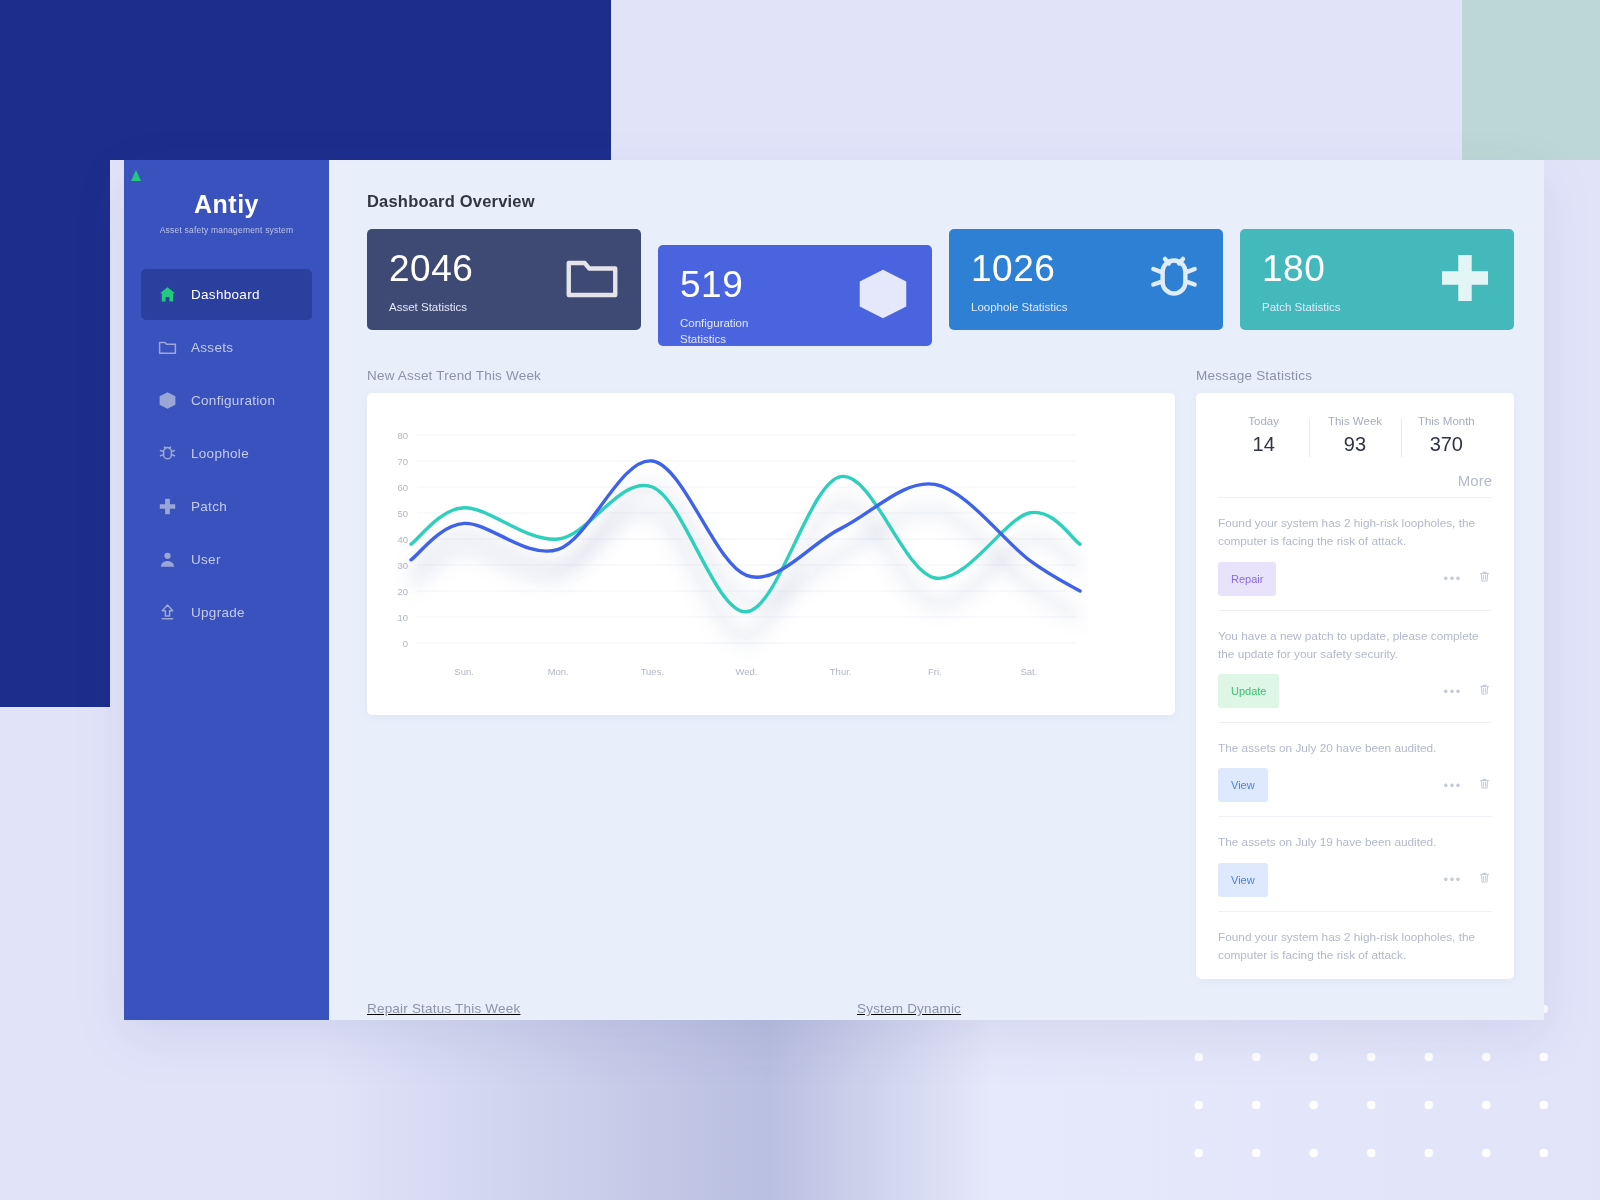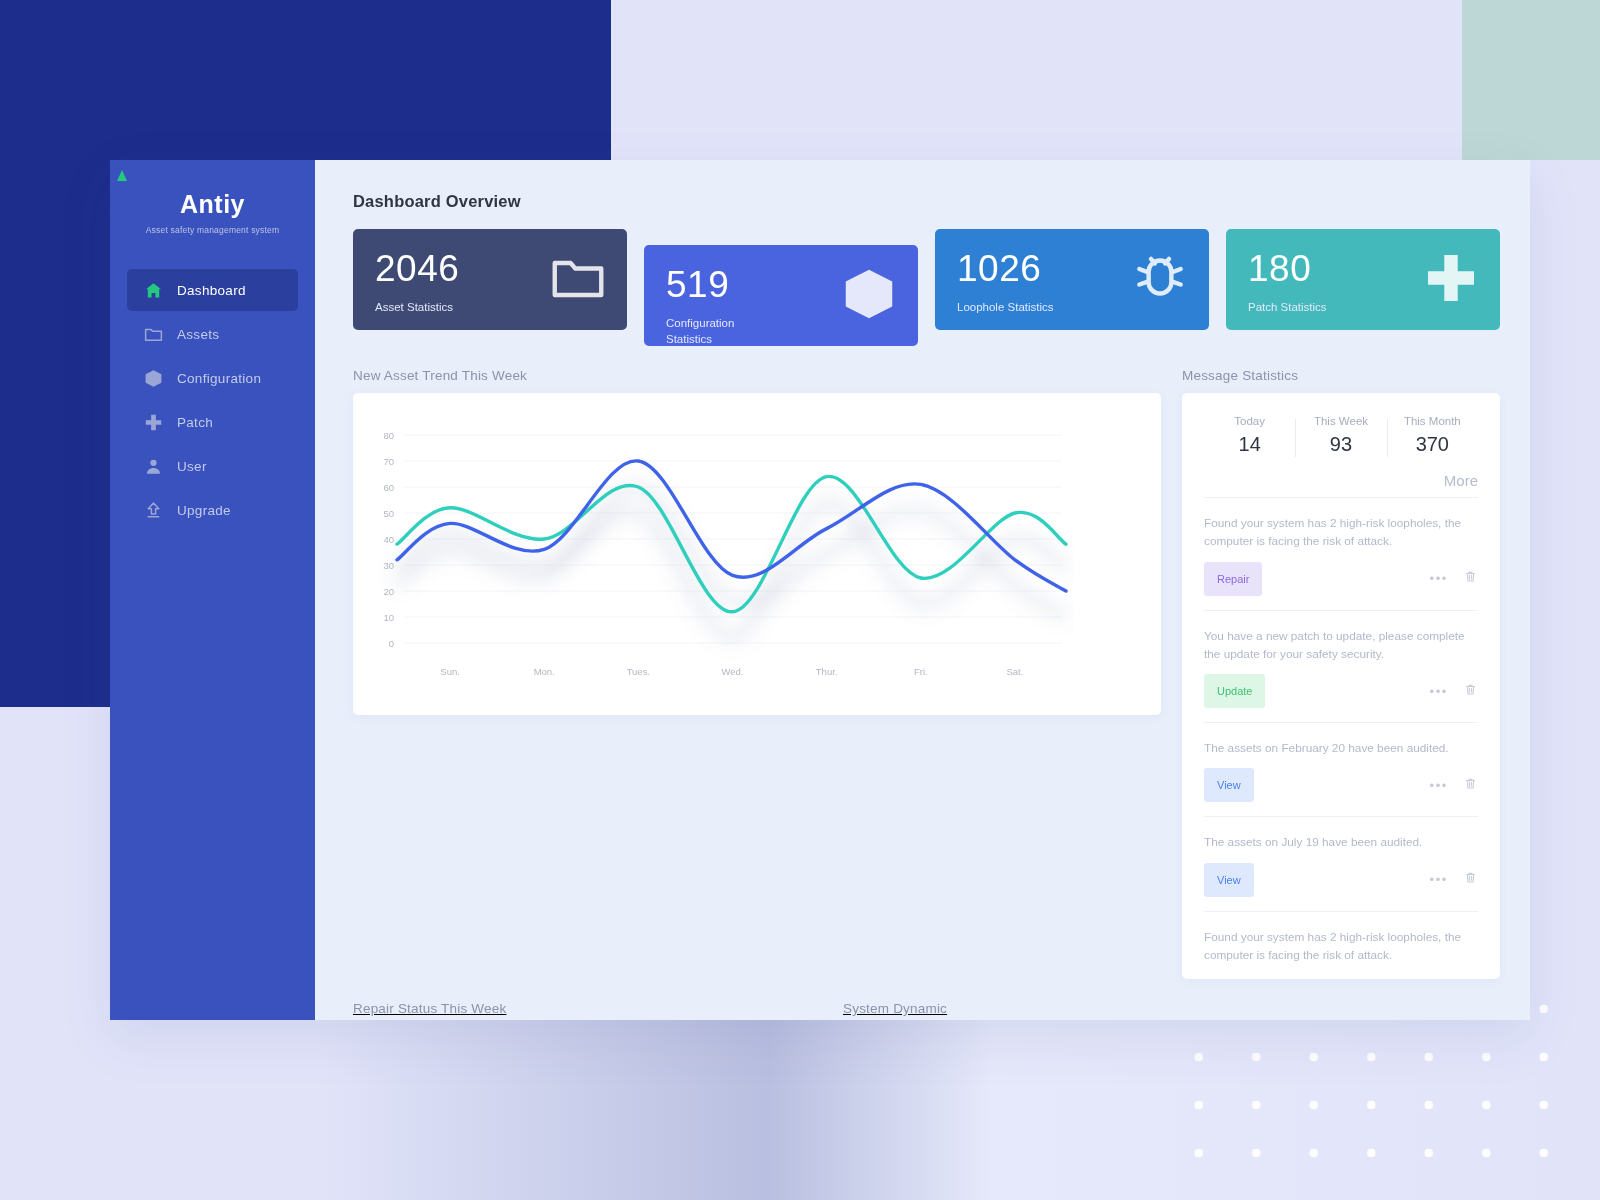--- a/index.html
+++ b/index.html
@@ -13,31 +13,31 @@
   #bg-lavender{position:absolute;left:0;top:0;width:1600px;height:1200px;background:#e1e4f9;}
   #bg-mint{position:absolute;left:1462px;top:0;width:138px;height:160px;background:#bdd7d6;}
   #bg-navy{position:absolute;left:0;top:0;width:611px;height:160px;background:#1d2d8c;}
   #bg-navy2{position:absolute;left:0;top:160px;width:110px;height:547px;background:#1d2d8c;}
   #bg-bottomglow{position:absolute;left:0;top:1010px;width:1600px;height:190px;
     background:linear-gradient(90deg,#e1e4f9 0%,#e1e4f9 20%,#b9bfe0 48%,#e6e9fb 62%,#e1e4f9 100%);}
   #bg-dots{position:absolute;left:1170px;top:985px;width:400px;height:200px;
     background-image:radial-gradient(circle, #ffffff 4.2px, rgba(255,255,255,0) 4.6px);
     background-size:57.5px 48px;background-position:0 0;opacity:.95;}
   
-  #app{position:absolute;left:110px;top:160px;width:1420px;height:860px;display:flex;
+  #app{position:absolute;left:124px;top:160px;width:1420px;height:860px;display:flex;
        box-shadow:0 18px 50px rgba(60,70,140,.10);}
   
   #sidebar{width:205px;background:#3a52bd;flex:0 0 205px;position:relative;}
   .logo-wrap{padding-top:30px;text-align:center;}
   .logo-text{font-size:25px;font-weight:bold;color:#fff;letter-spacing:.5px;position:relative;display:inline-block;}
   .logo-tri{position:absolute;left:7px;top:10px;width:0;height:0;
     border-left:5px solid transparent;border-right:5px solid transparent;border-bottom:11px solid #23c97f;}
   .logo-sub{margin-top:6px;font-size:8.5px;color:#b9c3e8;letter-spacing:.2px;}
   #nav{margin-top:34px;padding:0 17px;}
-  .nav-item{display:flex;align-items:center;height:42px;border-radius:5px;margin-bottom:2px;
+  .nav-item{display:flex;align-items:center;height:51px;border-radius:5px;margin-bottom:2px;
     padding-left:15px;box-sizing:border-box;cursor:pointer;}
   .nav-item.active{background:#2b3f9e;}
   .nav-ic{width:22px;height:22px;margin-right:13px;flex:0 0 22px;display:flex;align-items:center;justify-content:center;}
   .nav-ic svg{display:block;}
   .nav-label{font-size:13.5px;color:#c3cbea;letter-spacing:.3px;}
   .nav-item.active .nav-label{color:#ffffff;}
   
   #main{flex:1;background:#e9eefb;padding:32px 30px 0 38px;box-sizing:border-box;overflow:hidden;}
   #page-title{font-size:16.5px;font-weight:bold;color:#303540;margin:0 0 18px 0;letter-spacing:.2px;}
   
@@ -120,20 +120,28 @@
           </span>
           <span class="nav-label">Assets</span>
         </div>
         <div class="nav-item">
           <span class="nav-ic">
             <svg width="21" height="21" viewBox="0 0 24 24">
               <path d="M12 2.6 21 7.2v9.6L12 21.4 3 16.8V7.2z" fill="#9aa7d6"></path>
             </svg>
           </span>
           <span class="nav-label">Configuration</span>
+        </div>
+        <div class="nav-item">
+          <span class="nav-ic">
+            <svg width="21" height="21" viewBox="0 0 24 24">
+              <path d="M12 5.2a4.4 4.4 0 0 1 4.4 4.4v4a4.4 4.4 0 0 1-8.8 0v-4A4.4 4.4 0 0 1 12 5.2zM4 8.5l3 1.2M20 8.5l-3 1.2M4 14.5l3-1M20 14.5l-3-1M8.5 4.6 10 6.4M15.5 4.6 14 6.4" fill="none" stroke="#9aa7d6" stroke-width="1.7" stroke-linecap="round" stroke-linejoin="round"></path>
+            </svg>
+          </span>
+          <span class="nav-label">Loophole</span>
         </div>
         <div class="nav-item">
           <span class="nav-ic">
             <svg width="21" height="21" viewBox="0 0 24 24">
               <path d="M9.3 3.2h5.4v6.1h6.1v5.4h-6.1v6.1H9.3v-6.1H3.2V9.3h6.1z" fill="#9aa7d6"></path>
             </svg>
           </span>
           <span class="nav-label">Patch</span>
         </div>
         <div class="nav-item">
@@ -270,21 +278,21 @@
                   <span class="tag tag-update">Update</span>
                   <span class="msg-acts">
                     <span class="dots3">•••</span>
                     <span class="trash"><svg width="15" height="15" viewBox="0 0 24 24">
                         <path d="M5.6 7.2h12.8M9.6 7.2V5.4h4.8v1.8M7 7.2l.9 12h8.2l.9-12M10.3 10v6.2M13.7 10v6.2" fill="none" stroke="#c6ccda" stroke-width="1.7" stroke-linecap="round" stroke-linejoin="round"></path>
                       </svg></span>
                   </span>
                 </div>
               </div>
               <div class="msg">
-                <div class="msg-txt">The assets on February 20 have been audited.</div>
+                <div class="msg-txt">The assets on July 20 have been audited.</div>
                 <div class="msg-foot">
                   <span class="tag tag-view">View</span>
                   <span class="msg-acts">
                     <span class="dots3">•••</span>
                     <span class="trash"><svg width="15" height="15" viewBox="0 0 24 24">
                         <path d="M5.6 7.2h12.8M9.6 7.2V5.4h4.8v1.8M7 7.2l.9 12h8.2l.9-12M10.3 10v6.2M13.7 10v6.2" fill="none" stroke="#c6ccda" stroke-width="1.7" stroke-linecap="round" stroke-linejoin="round"></path>
                       </svg></span>
                   </span>
                 </div>
               </div>

